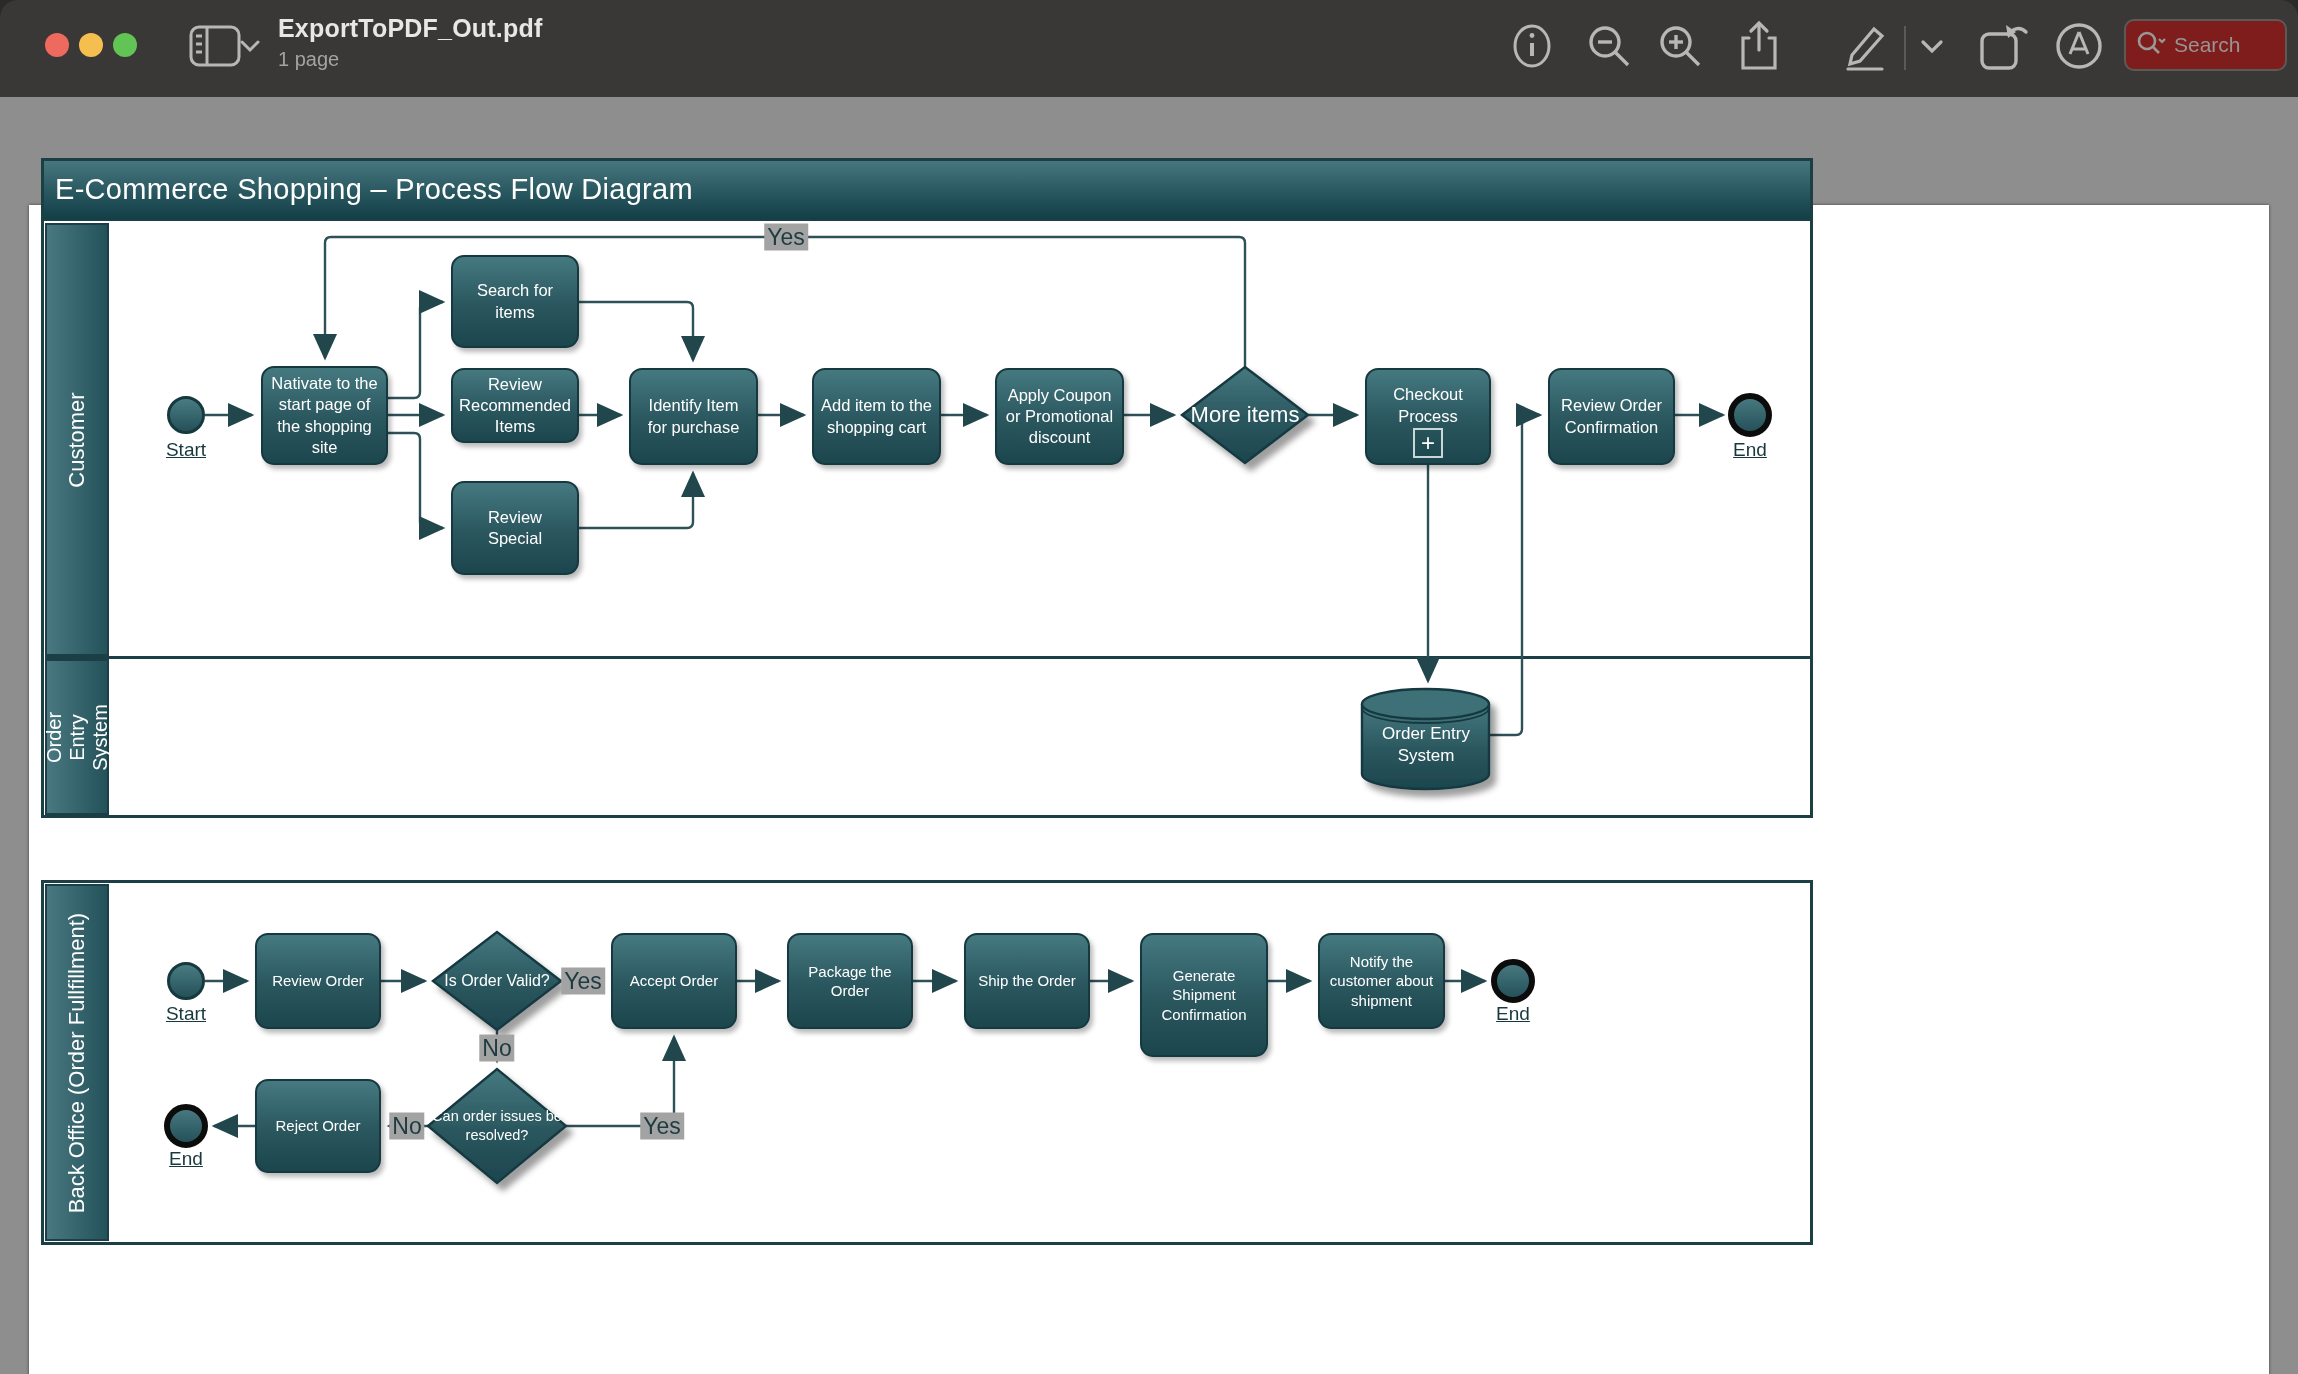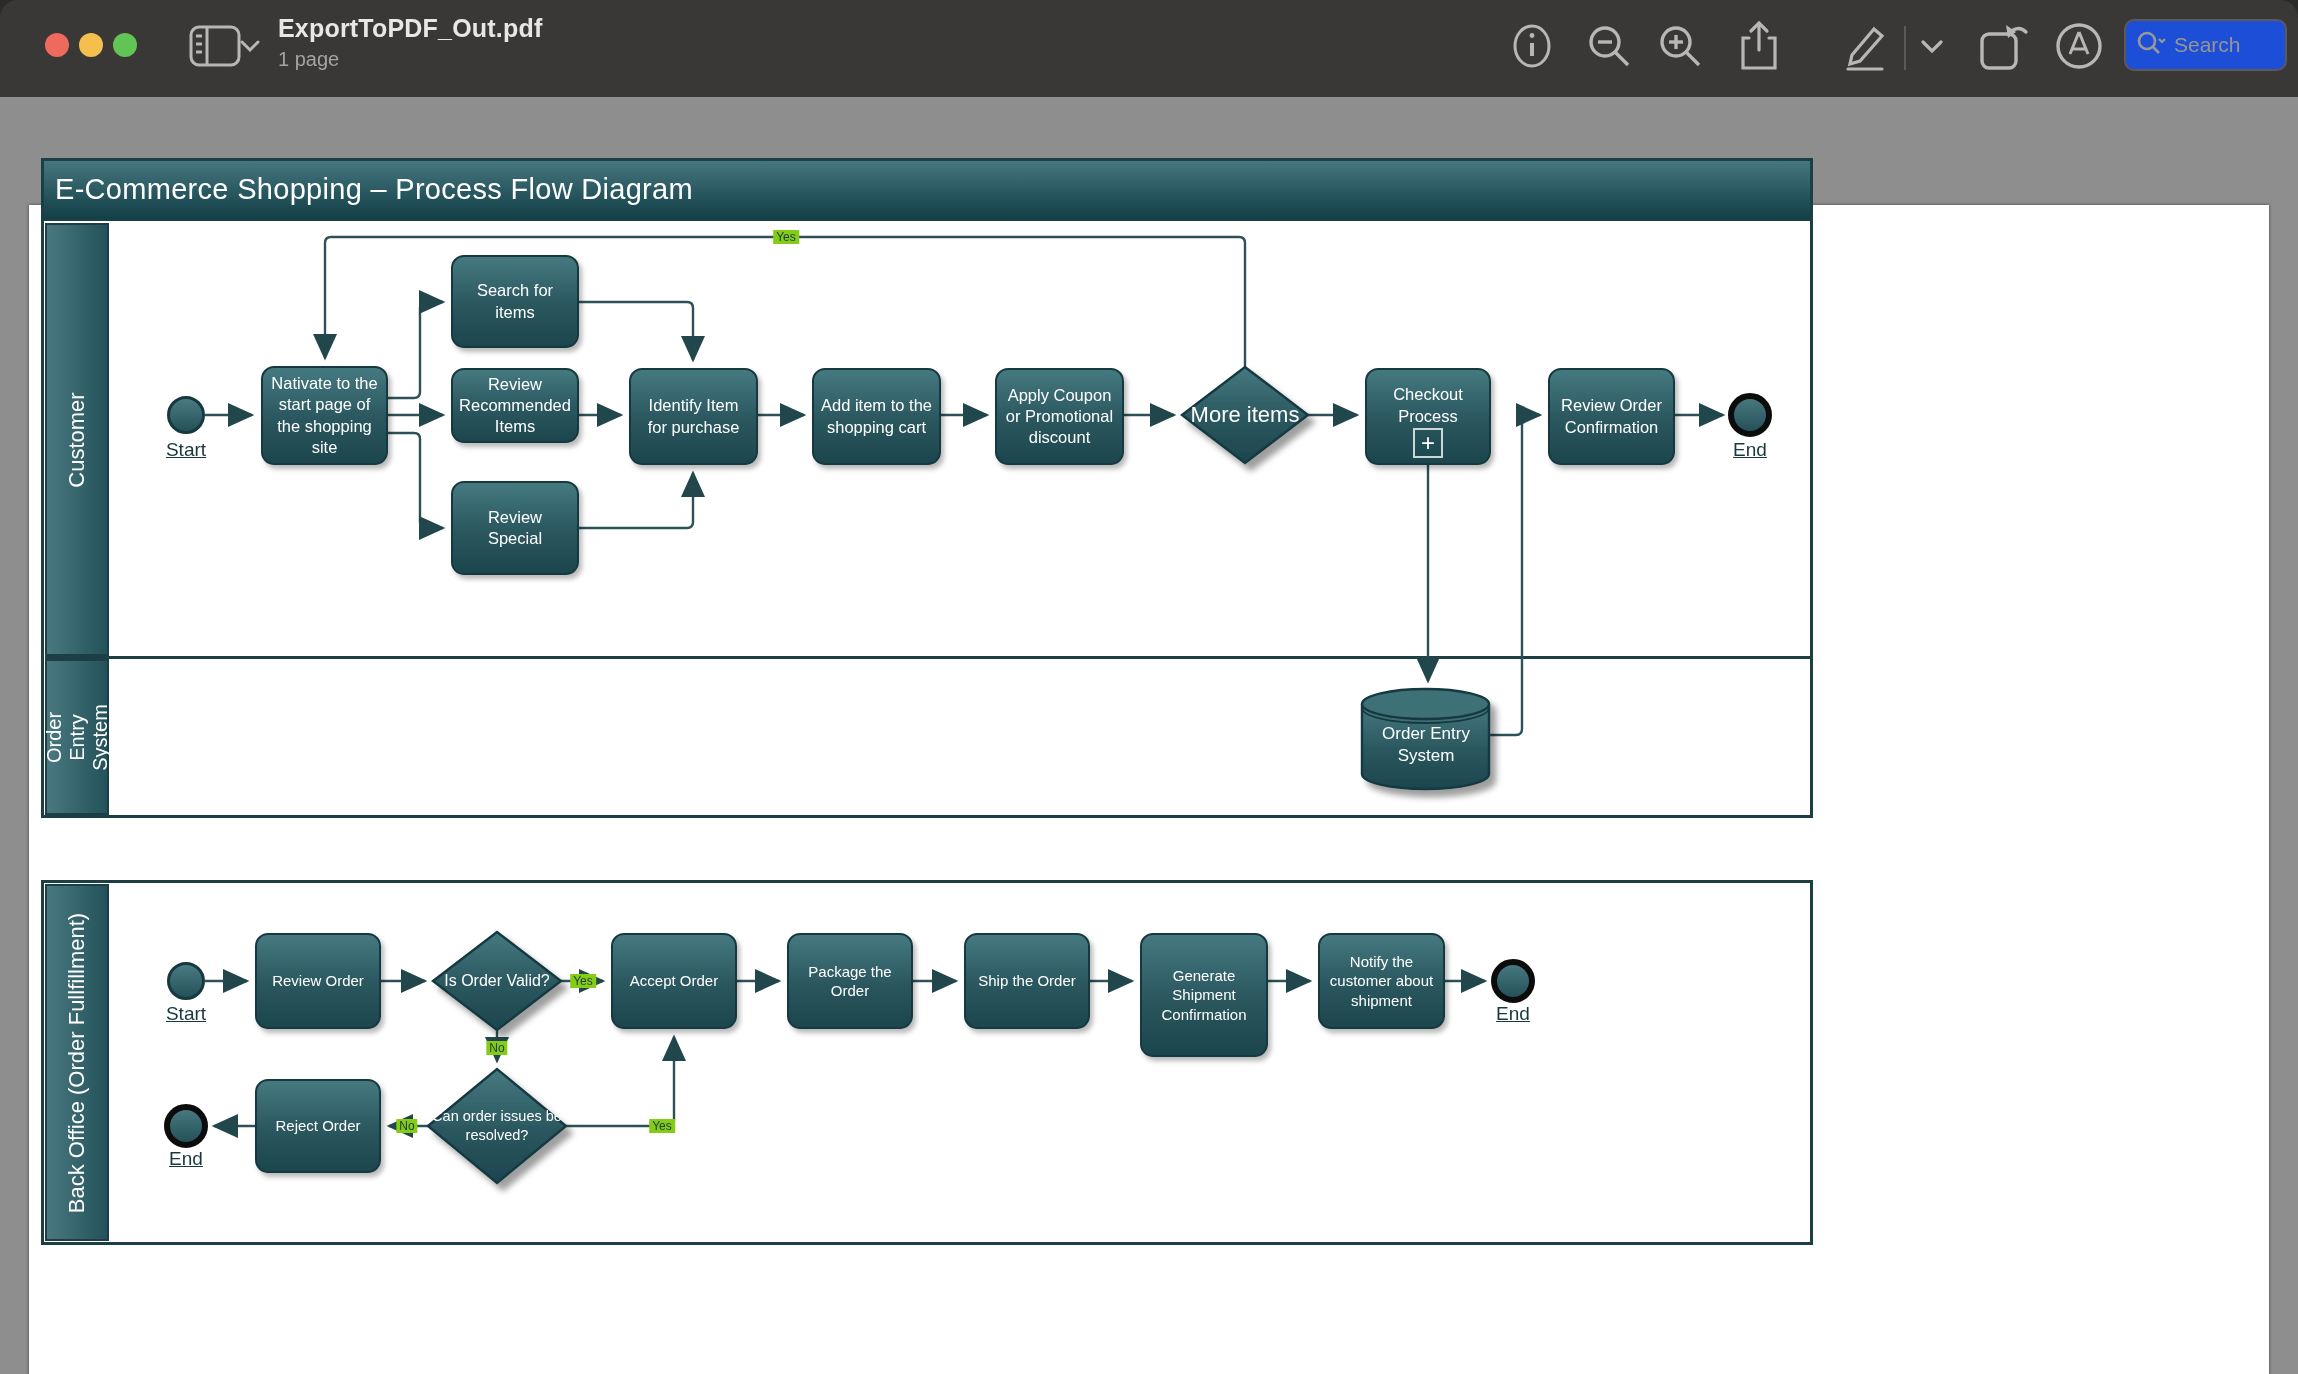--- a/index.html
+++ b/index.html
@@ -15,21 +15,21 @@
   .tl.yellow { left:79px; background:#f5bf4f; }
   .tl.green { left:113px; background:#61c454; }
   .tb-btn { position:absolute; top:14px; width:64px; height:64px; display:flex;
             align-items:center; justify-content:center; color:#b9b7b5; }
   .tb-btn svg { display:block; }
   .tb-divider { position:absolute; top:26px; width:2px; height:44px; background:#5c5a58; }
   .win-title { position:absolute; left:278px; top:14px; font-size:25px; font-weight:bold;
                color:#e9e7e5; letter-spacing:.2px; }
   .win-sub { position:absolute; left:278px; top:48px; font-size:20px; color:#a5a3a1; }
   .searchbox { position:absolute; left:2124px; top:19px; width:163px; height:52px;
-               border:2px solid #5c5a58; border-radius:10px; background:#1d4ed8;
+               border:2px solid #5c5a58; border-radius:10px; background:#7f1d1d;
                display:flex; align-items:center; padding:0 10px; color:#9a9896; }
   .searchbox input { border:none; outline:none; background:transparent; width:100px;
                      font-size:21px; color:#cfcdcb; font-family:"Liberation Sans",sans-serif; }
   .searchbox input::placeholder { color:#979593; }
 
   
   .desk { position:absolute; left:0; top:97px; width:2298px; height:1277px; background:#8e8e8e; }
   .pdf-page { position:absolute; left:29px; top:108px; width:2240px; height:1266px;
               background:#ffffff; box-shadow:0 0 3px rgba(0,0,0,.55); }
 
@@ -58,22 +58,22 @@
                  color:#fff; font-size:24px; line-height:25px; text-align:center; }
   .event { position:absolute; border-radius:50%; }
   .event.start { width:38px; height:38px; border:3px solid #16393f;
                  background:linear-gradient(180deg,#4a7b82 0%, #255159 100%); }
   .event.end { width:44px; height:44px; border:6px solid #0c0c0c;
                background:linear-gradient(180deg,#47787f 0%, #255159 100%); }
   .ev-label { position:absolute; transform:translate(-50%,-50%); color:#17383d;
               font-size:19px;text-decoration:underline; }
   .shape-label { position:absolute; display:flex; align-items:center; justify-content:center;
                  text-align:center; color:#fff; pointer-events:none; }
-  .edge-label { position:absolute; transform:translate(-50%,-50%); background:#84cc16;
-                padding:0 3px; color:#1d3b40; font-size:12px; }
+  .edge-label { position:absolute; transform:translate(-50%,-50%); background:#a3a3a3;
+                padding:0 3px; color:#1d3b40; font-size:23px; }
   .watermark { position:absolute; left:992px; top:1152px; width:810px; color:#9c9c9c;
                font-size:34px; white-space:nowrap; }
 
   svg.overlay { position:absolute; left:0; top:0; width:2298px; height:1374px;
                 pointer-events:none; }
 </style>
 </head>
 <body>
 
 <div id="app">

